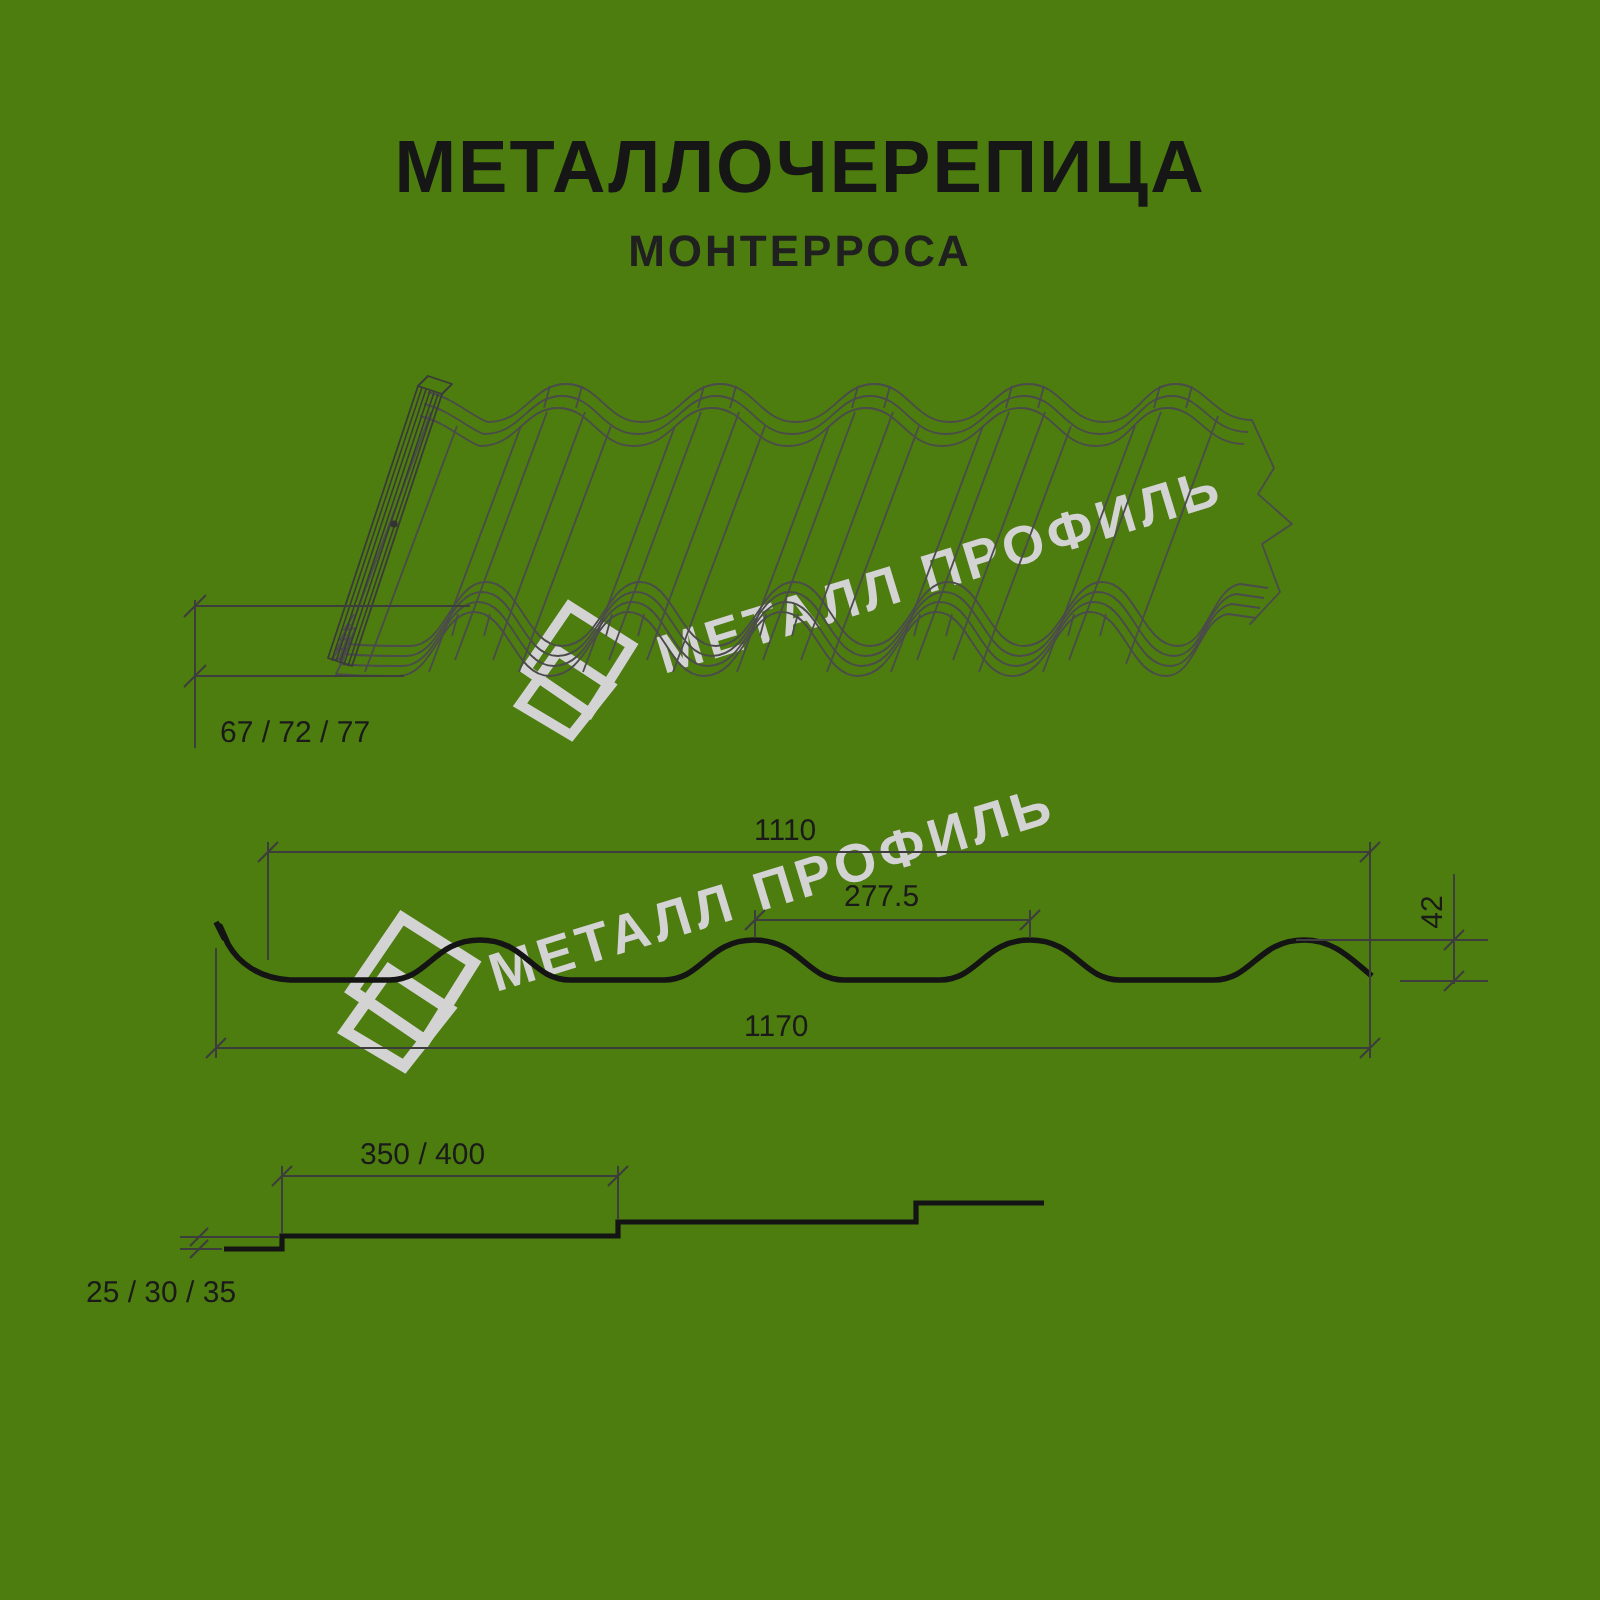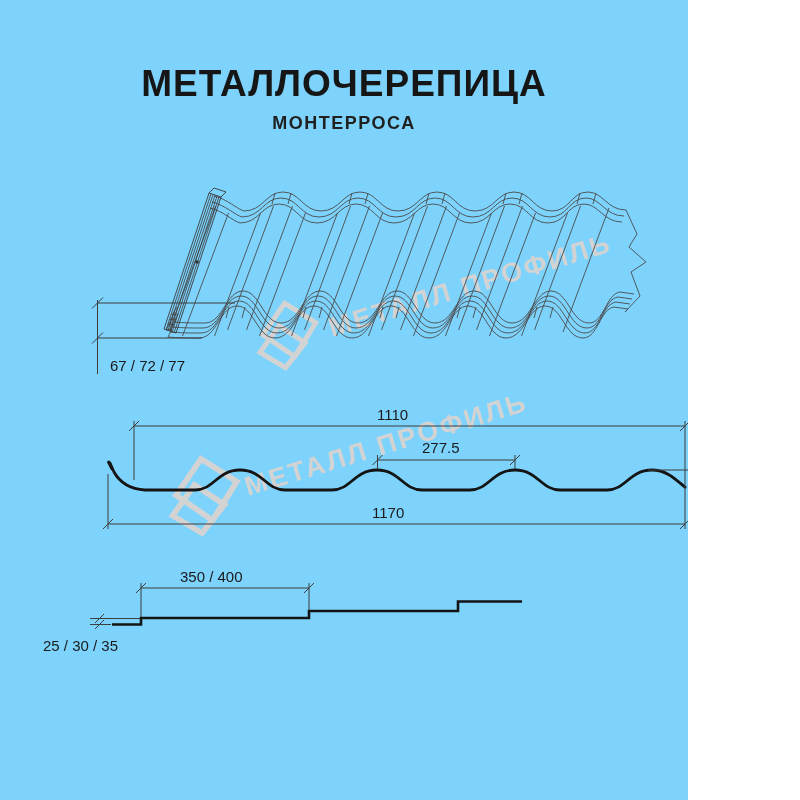--- a/index.html
+++ b/index.html
@@ -1,27 +1,27 @@
 <!DOCTYPE html>
 <html><head>
 <meta charset="utf-8">
 <style>
   html,body{margin:0;padding:0;background:#fff;}
   .canvas{
-    position:relative;width:688px;height:800px;background:#7dd3fc;overflow:hidden;
+    position:relative;width:800px;height:800px;background:#4d7c0f;overflow:hidden;
     font-family:"Liberation Sans",sans-serif;
     text-decoration:underline;
   }
   .title{
     position:absolute;top:63px;left:0;right:0;text-align:center;
     font-size:37px;font-weight:800;letter-spacing:1px;color:#161616;
   }
   .subtitle{
     position:absolute;top:113px;left:0;right:0;text-align:center;
-    font-size:18px;font-weight:600;letter-spacing:1.5px;color:#202020;
+    font-size:22px;font-weight:600;letter-spacing:1.5px;color:#202020;
   }
   svg.drawing{position:absolute;left:0;top:0;}
   .dim-text{font-size:15px;fill:#1a1a1a;font-family:"Liberation Sans",sans-serif;}
   .wm-text{font-size:27px;font-weight:bold;letter-spacing:2.5px;fill:#d3d3d3;font-family:"Liberation Sans",sans-serif;}
 </style>
 </head>
 <body>
 
 <div class="canvas">
 

